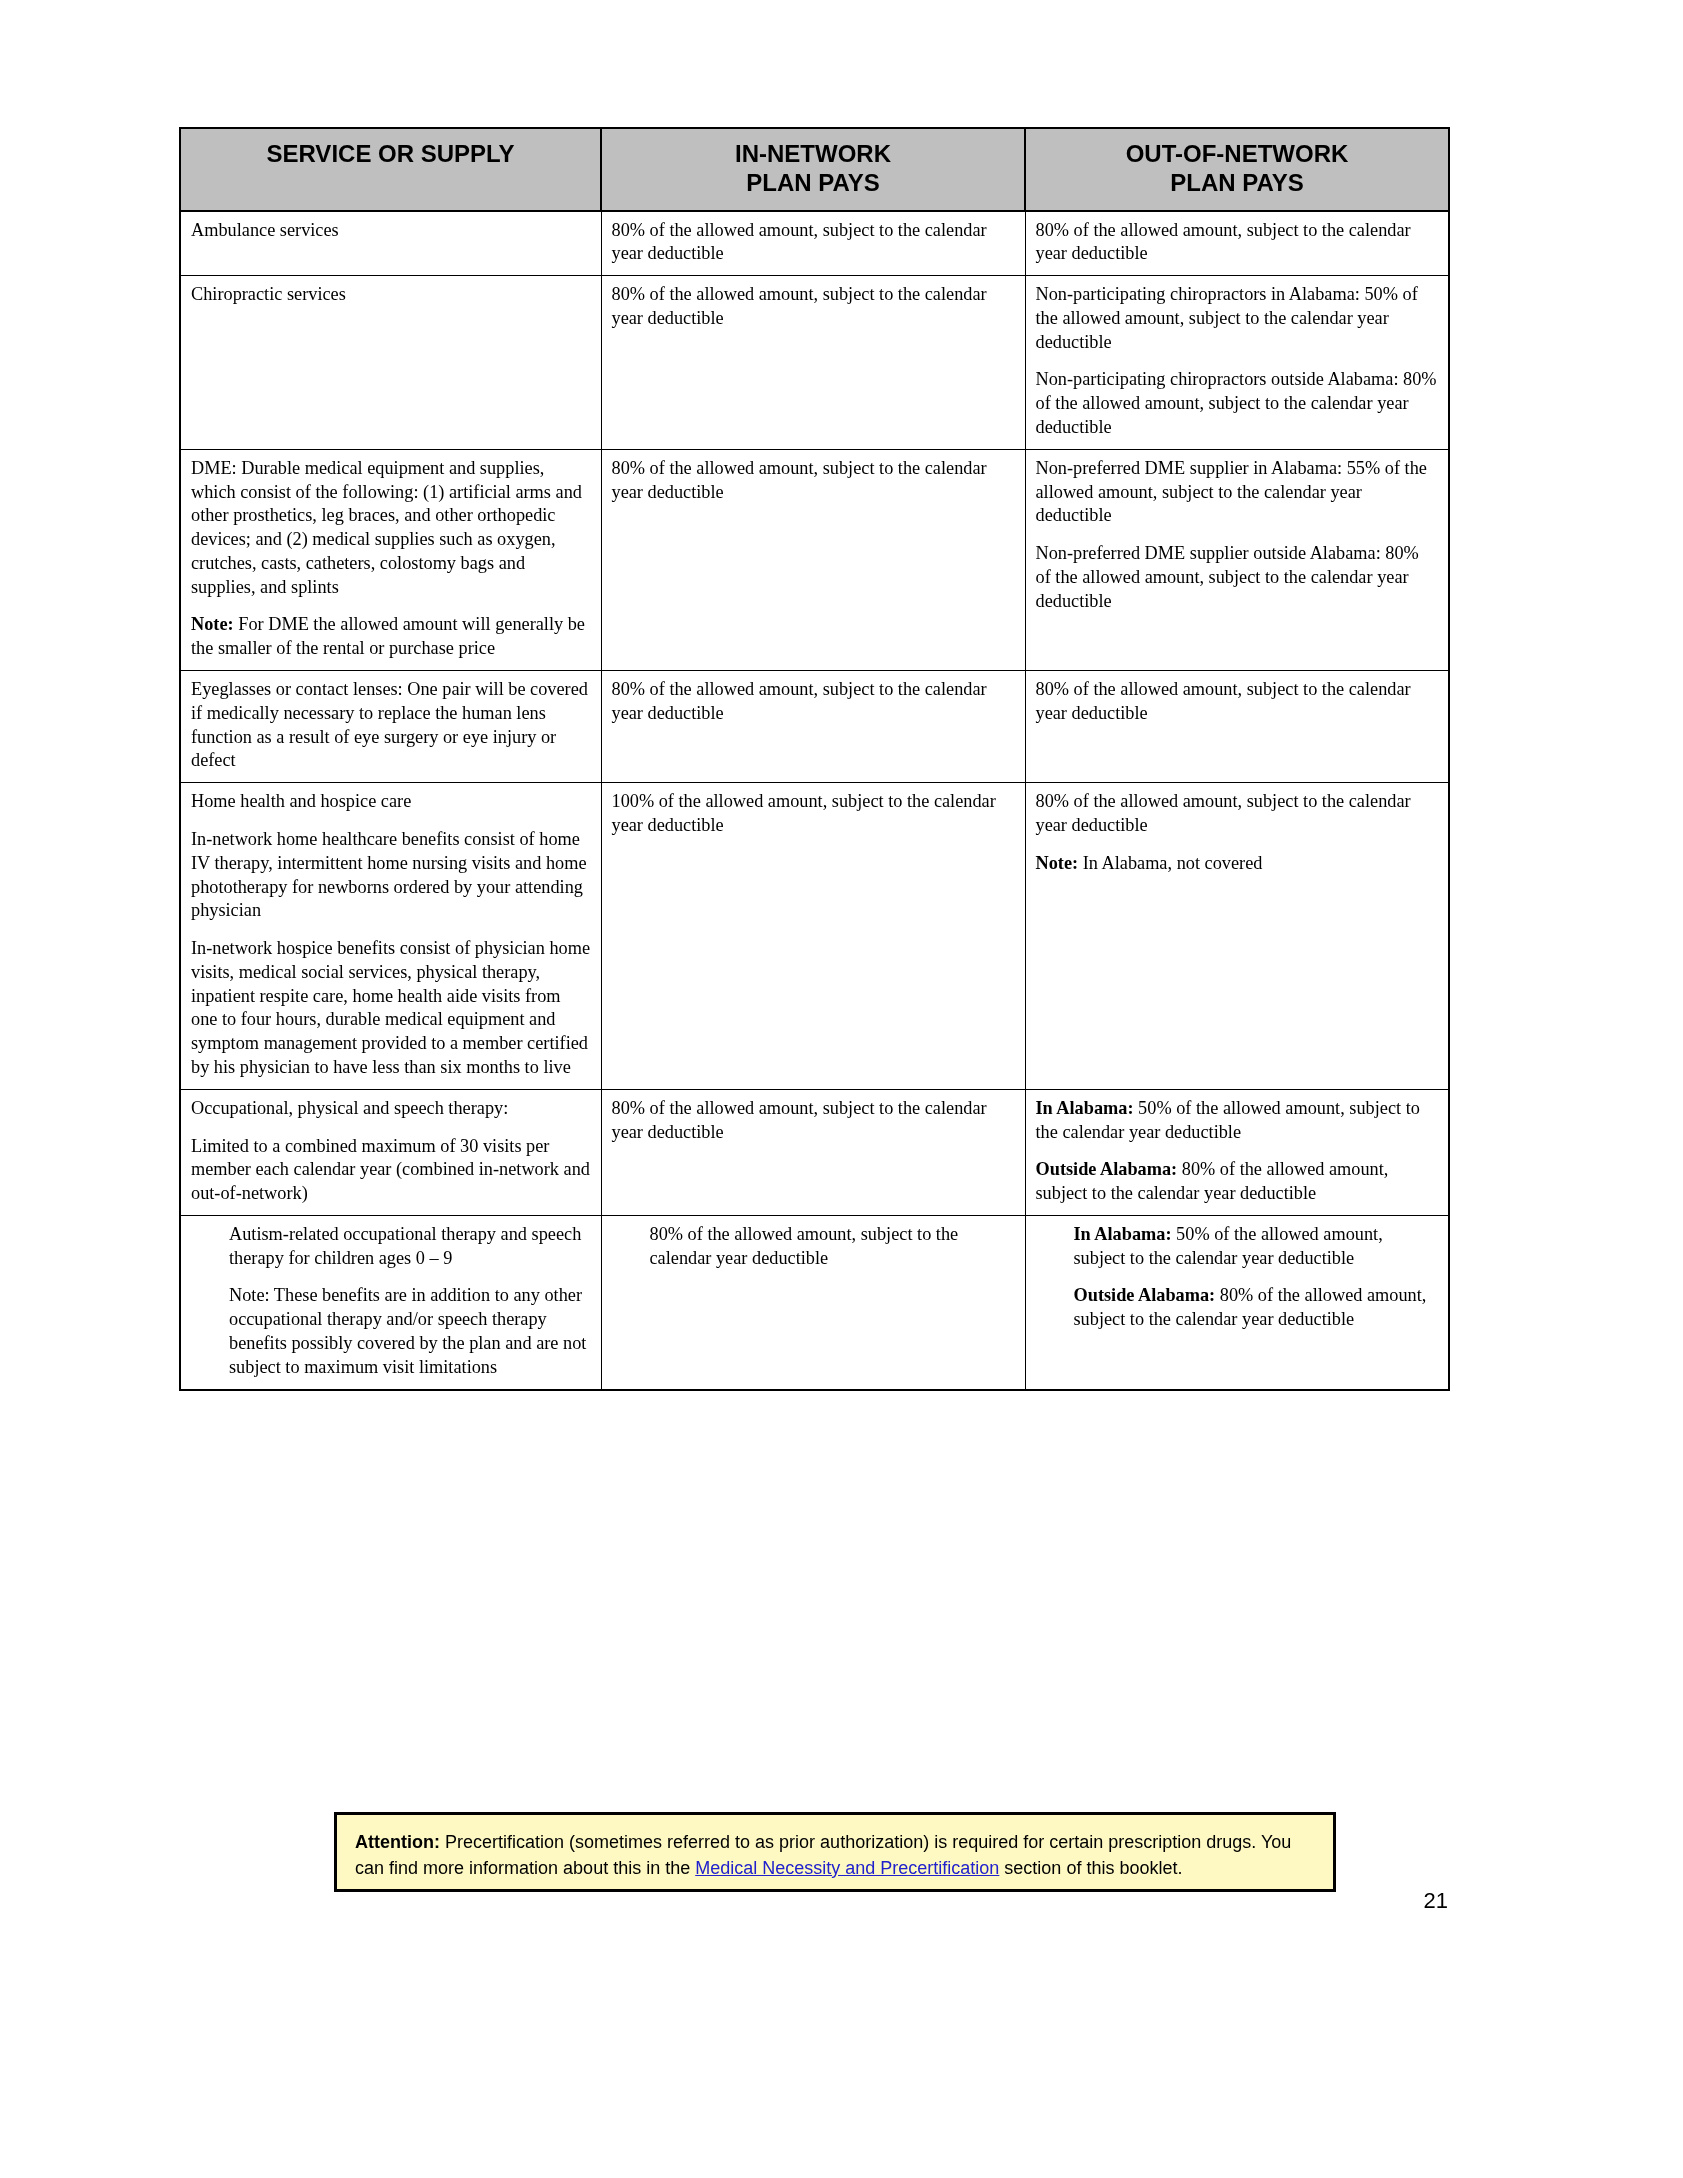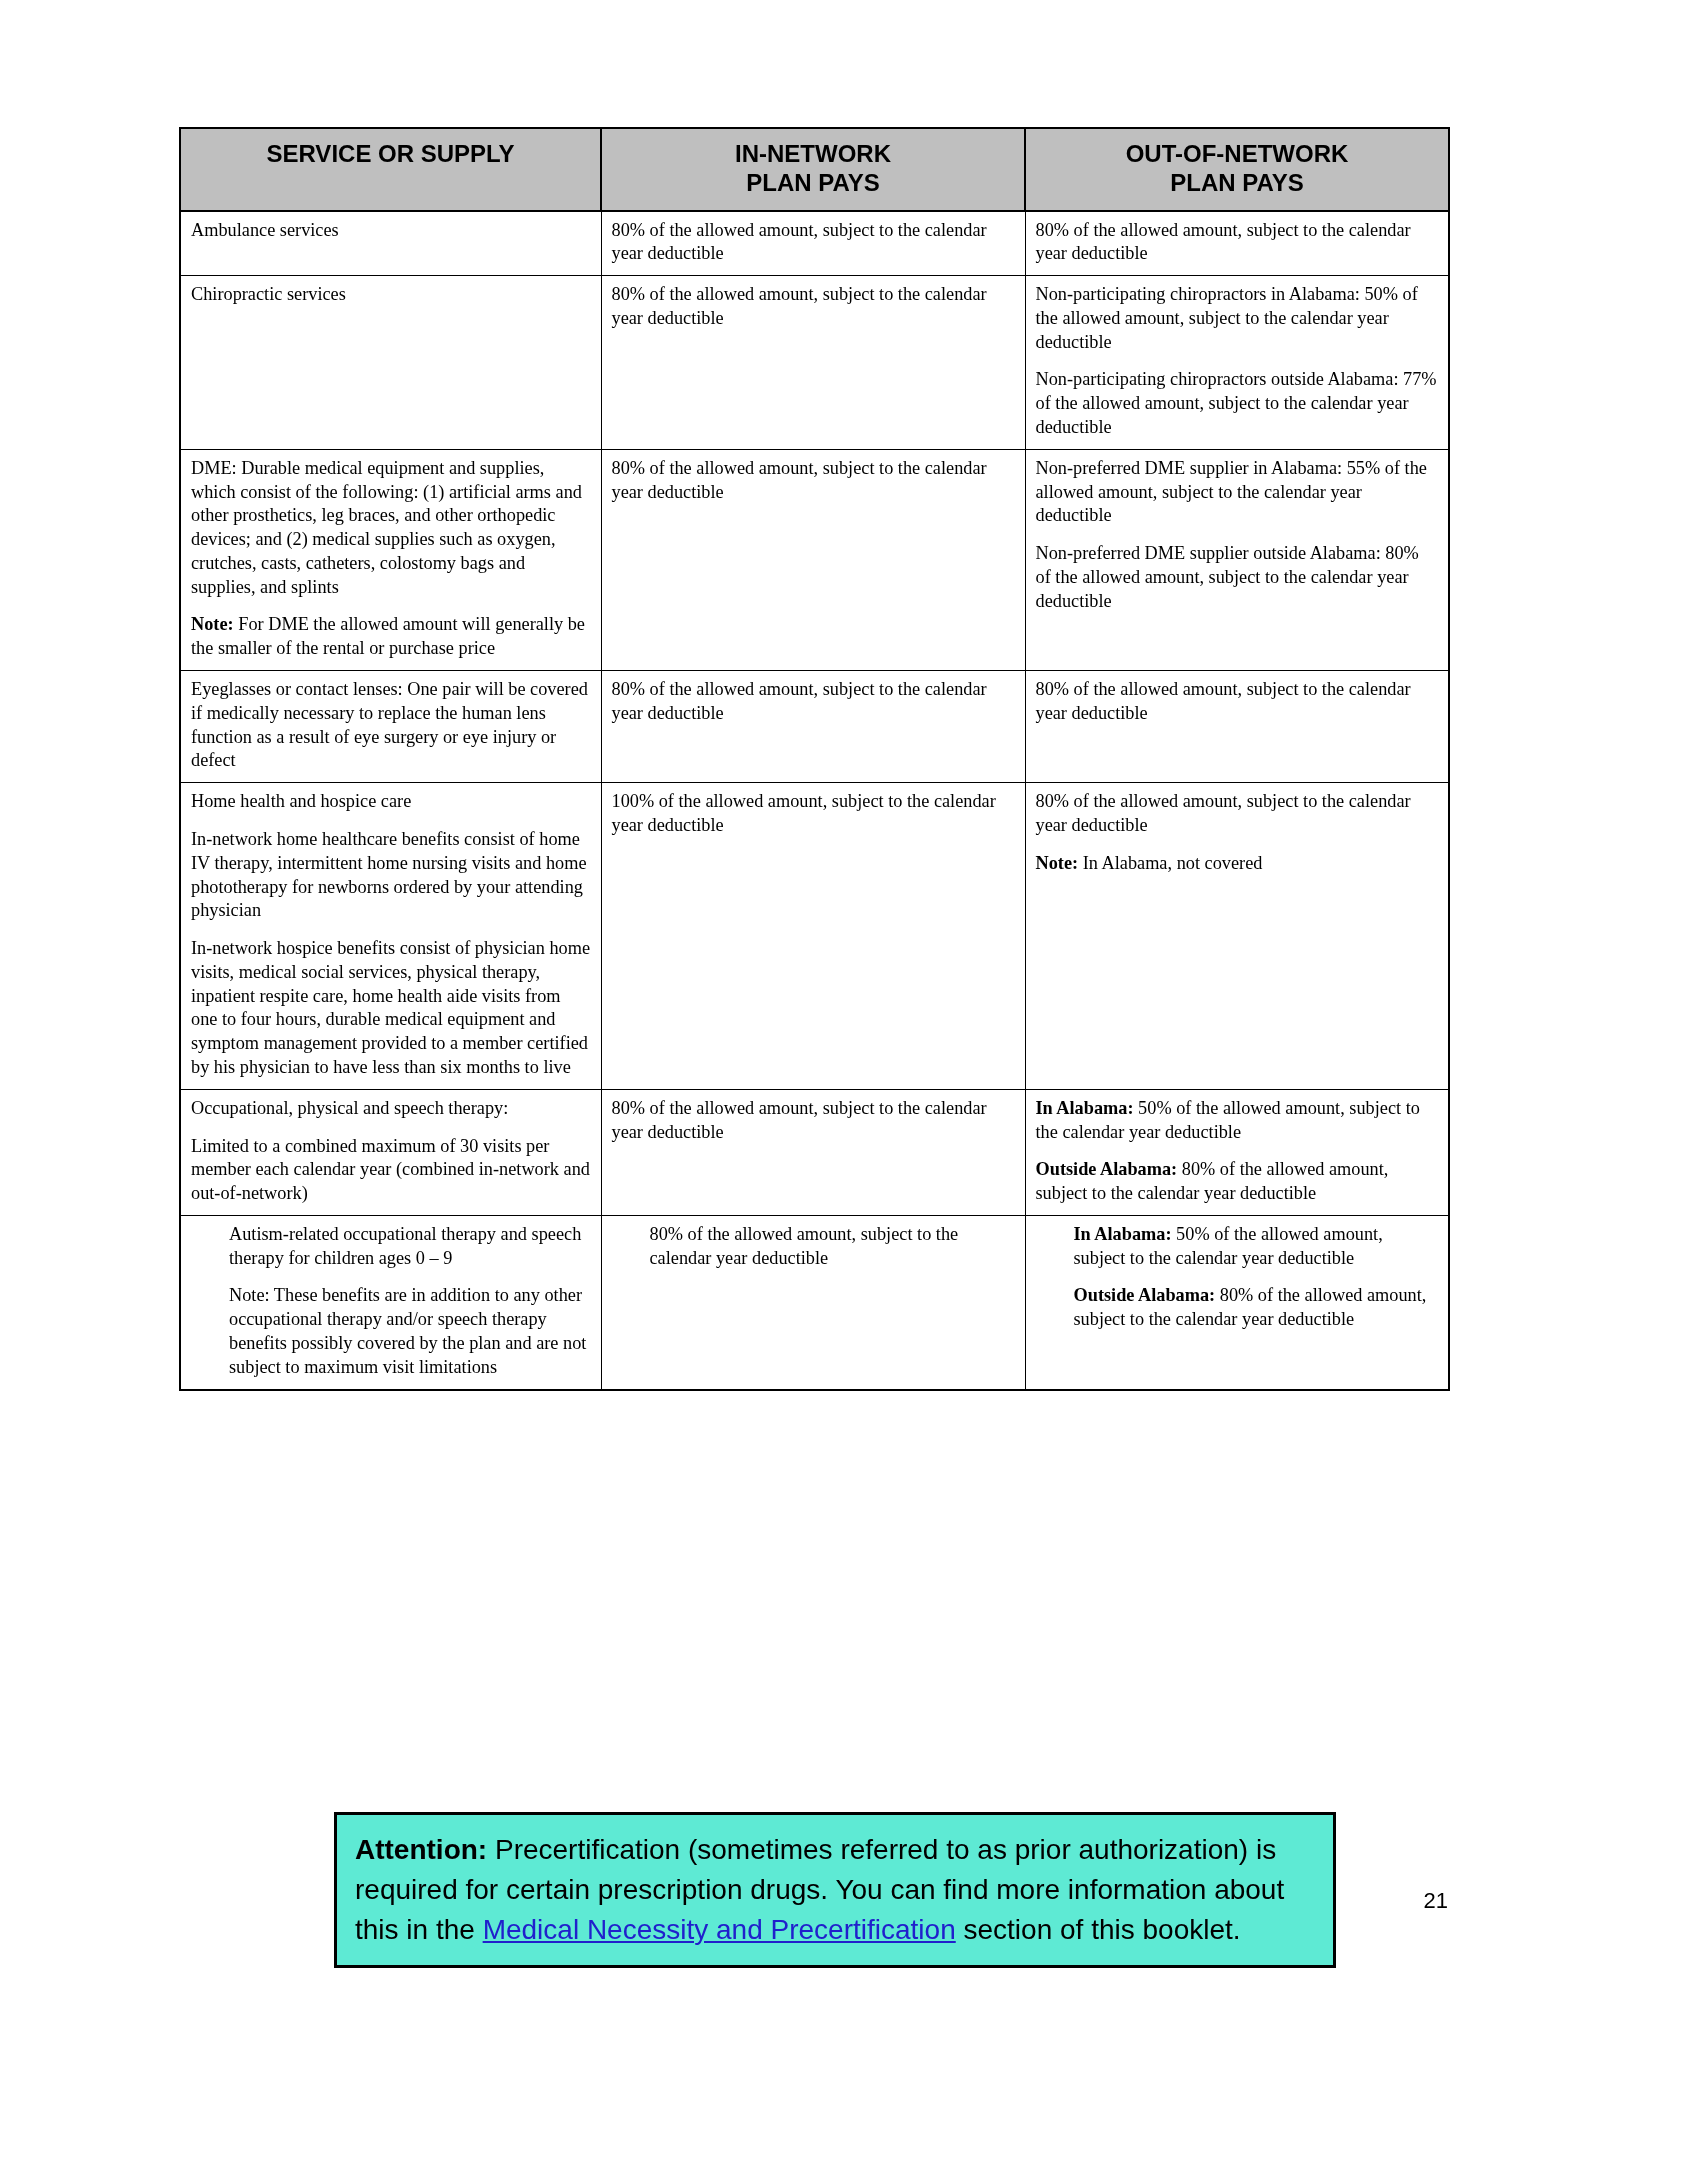--- a/index.html
+++ b/index.html
@@ -83,24 +83,24 @@
     letter-spacing: -0.2px;
   }
 
   
   .attention-box {
     position: absolute;
     left: 334px;
     top: 1812px;
     width: 1002px;
     box-sizing: border-box;
-    background: #5eead4;
+    background: #fef9c3;
     border: 3.4px solid #000000;
-    padding: 15px 16px 16px 18px;
-    font-size: 28px;
+    padding: 15px 16px 8px 18px;
+    font-size: 18px;
     line-height: 1.42;
   }
   .attention-box .att-lbl { font-weight: bold; }
   .attention-box .doc-link {
     color: #2020cc;
     text-decoration: underline;
   }
 
   
   .page-number {
@@ -154,21 +154,21 @@
 
       <tr>
         <td>
           <p>Chiropractic services</p>
         </td>
         <td>
           <p>80% of the allowed amount, subject to the calendar year deductible</p>
         </td>
         <td>
           <p>Non-participating chiropractors in Alabama:   50% of the allowed amount, subject to the calendar year deductible</p>
-          <p>Non-participating chiropractors outside Alabama:   77% of the allowed amount, subject to the calendar year deductible</p>
+          <p>Non-participating chiropractors outside Alabama:   80% of the allowed amount, subject to the calendar year deductible</p>
         </td>
       </tr>
 
 
       <tr>
         <td>
           <p>DME:   Durable medical equipment and supplies, which consist of the following: (1) artificial arms and other prosthetics, leg braces, and other orthopedic devices; and (2) medical supplies such as oxygen, crutches, casts, catheters, colostomy bags and supplies, and splints</p>
           <p><span class="lbl">Note:</span><span>   For DME the allowed amount will generally be the smaller of the rental or purchase price</span></p>
         </td>
         <td>

